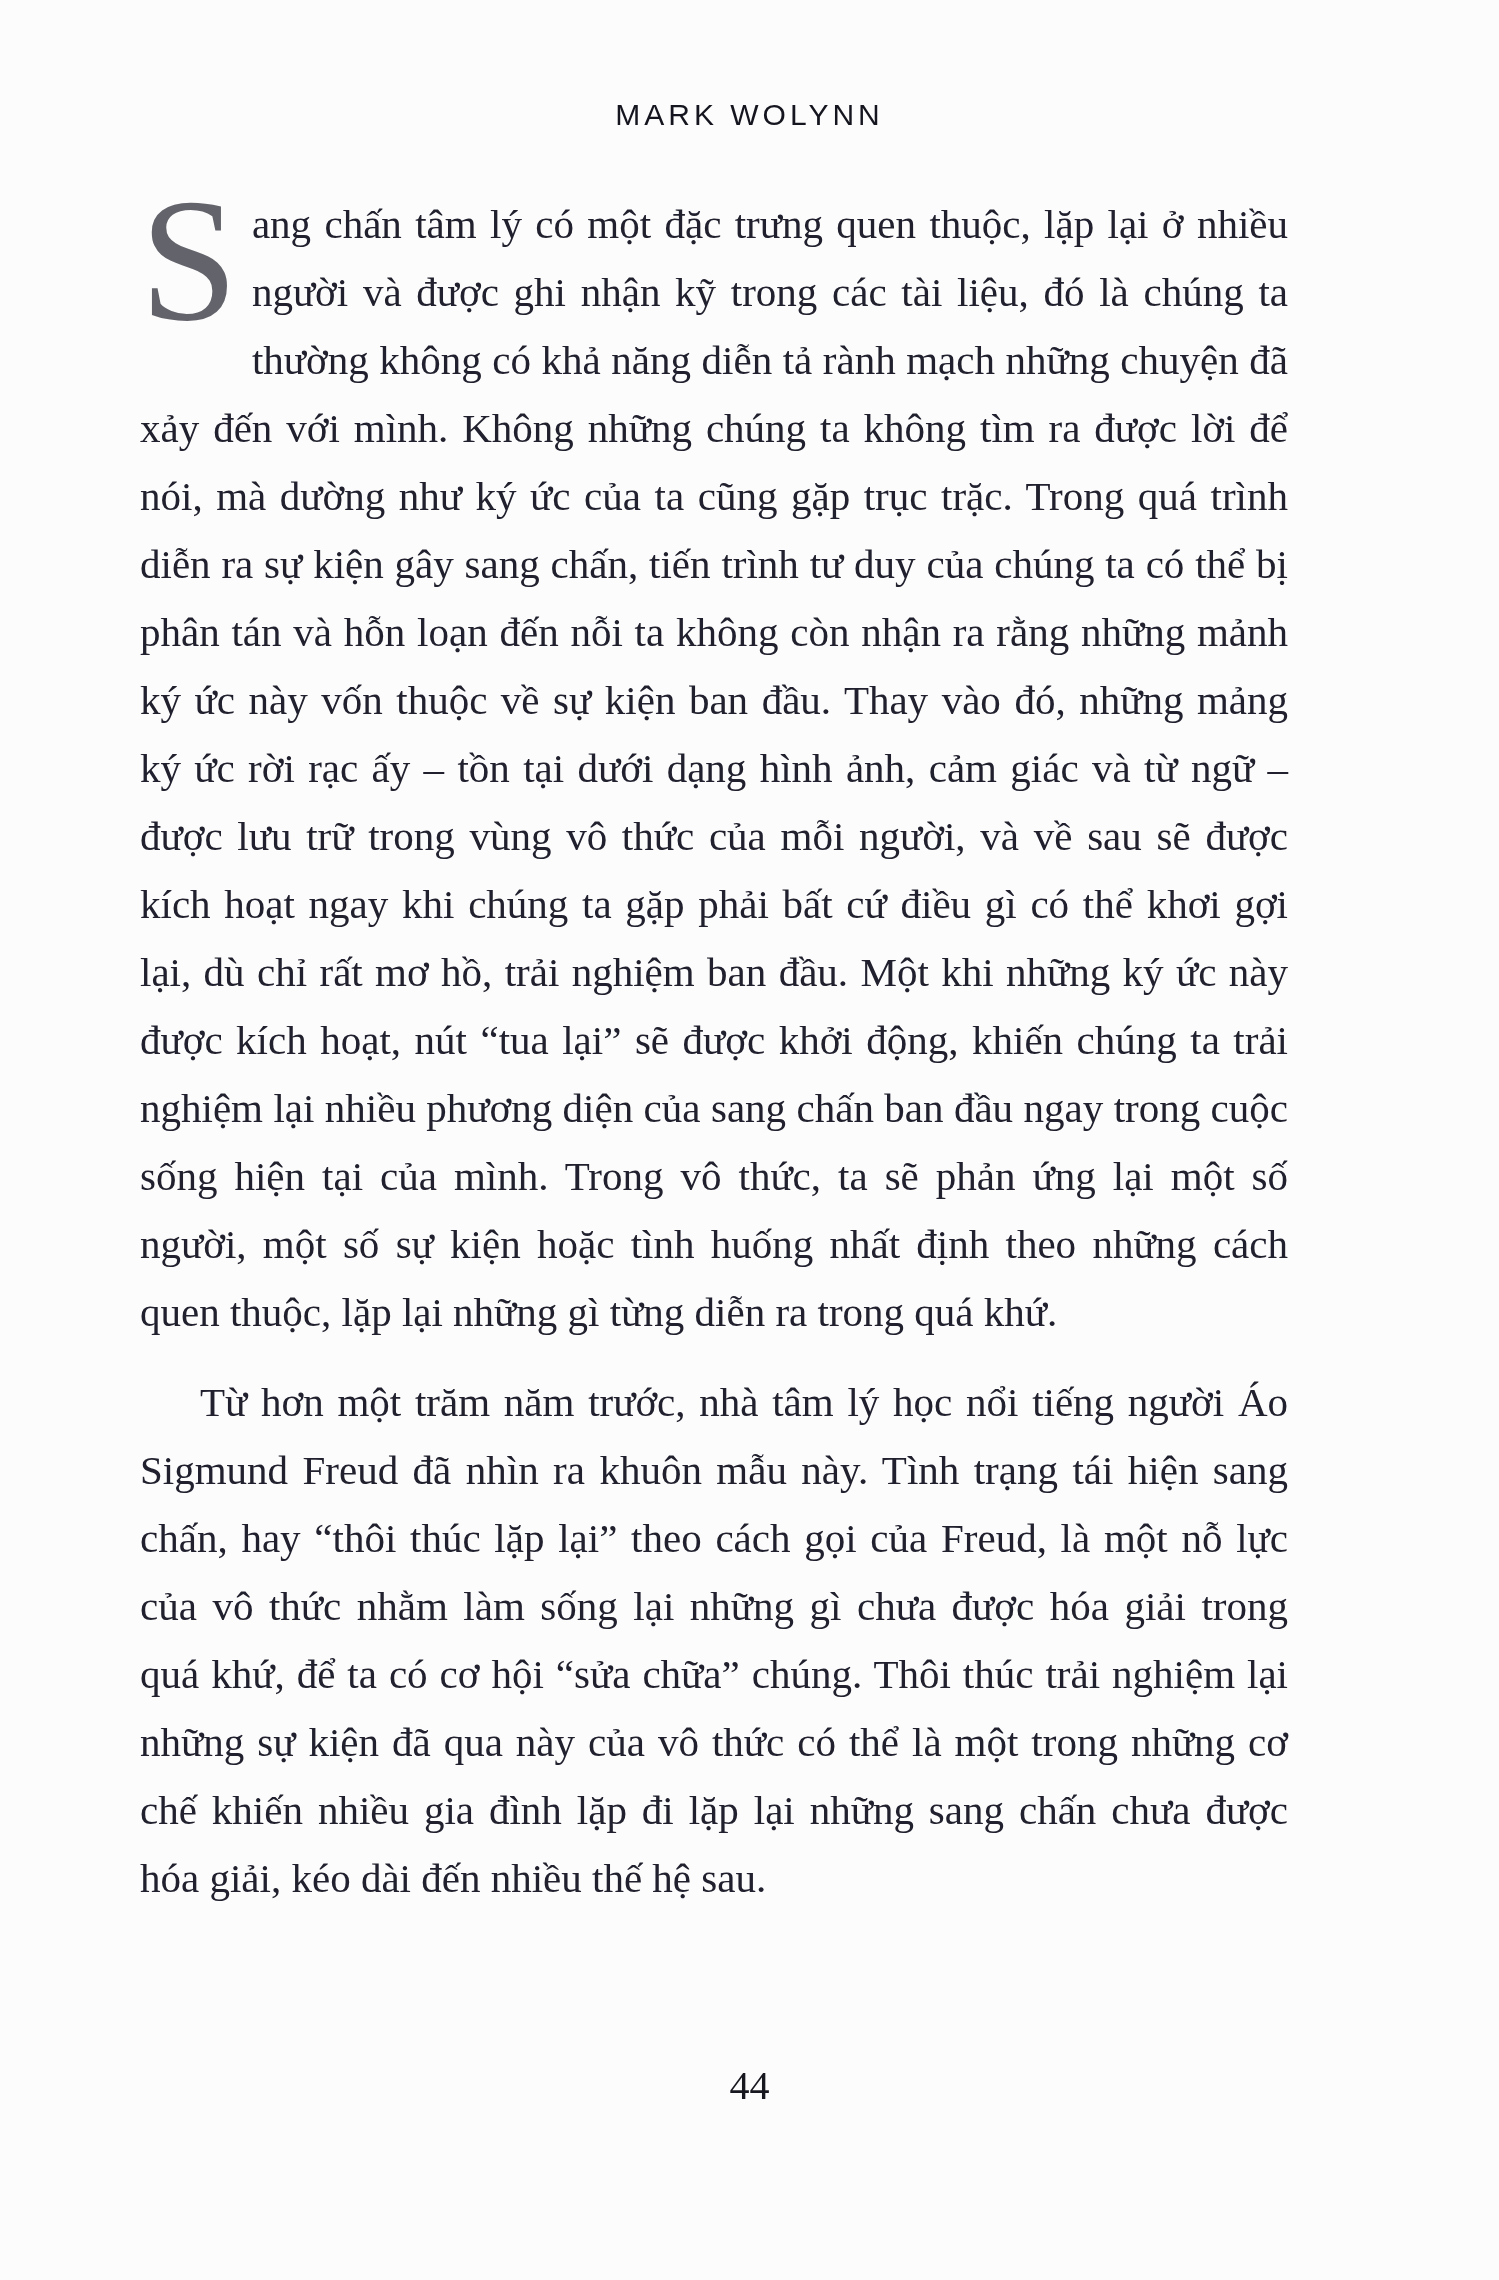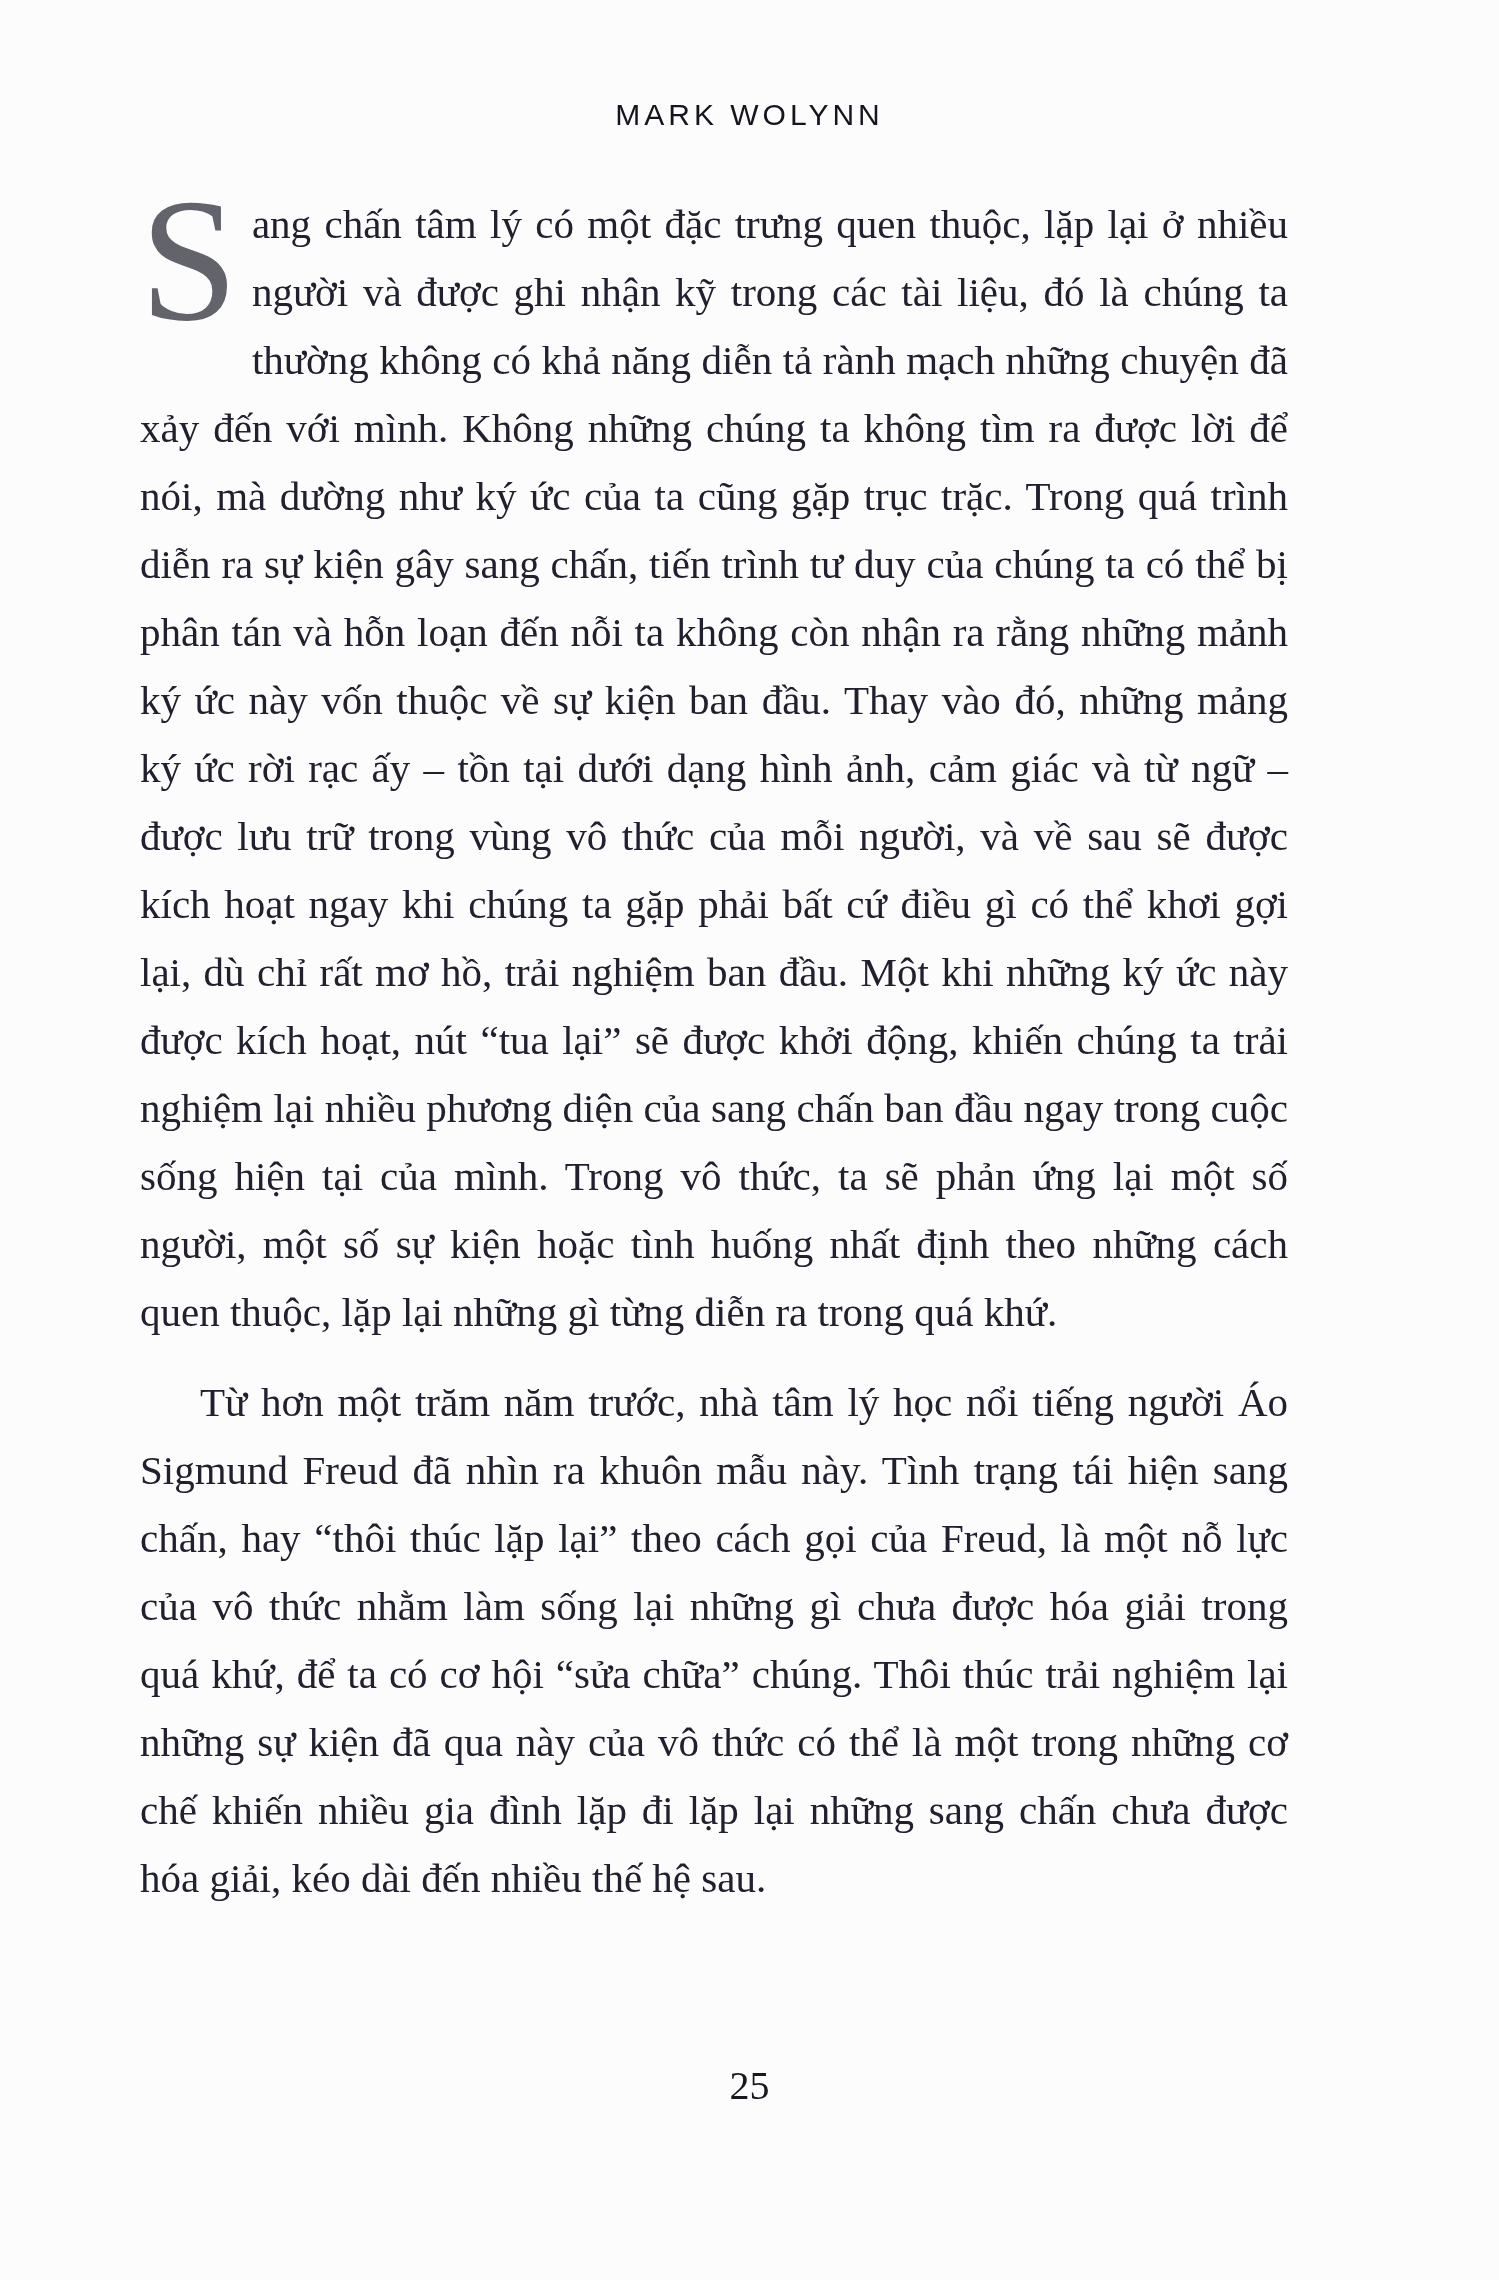--- a/index.html
+++ b/index.html
@@ -73,15 +73,15 @@
   <div class="running-header">MARK WOLYNN</div>
 
   <div class="text-block">
 
     <p class="paragraph paragraph-first"><span class="drop-cap">S</span><span>ang chấn tâm lý có một đặc trưng quen thuộc, lặp lại ở nhiều người và được ghi nhận kỹ trong các tài liệu, đó là chúng ta thường không có khả năng diễn tả rành mạch những chuyện đã xảy đến với mình. Không những chúng ta không tìm ra được lời để nói, mà dường như ký ức của ta cũng gặp trục trặc. Trong quá trình diễn ra sự kiện gây sang chấn, tiến trình tư duy của chúng ta có thể bị phân tán và hỗn loạn đến nỗi ta không còn nhận ra rằng những mảnh ký ức này vốn thuộc về sự kiện ban đầu. Thay vào đó, những mảng ký ức rời rạc ấy – tồn tại dưới dạng hình ảnh, cảm giác và từ ngữ – được lưu trữ trong vùng vô thức của mỗi người, và về sau sẽ được kích hoạt ngay khi chúng ta gặp phải bất cứ điều gì có thể khơi gợi lại, dù chỉ rất mơ hồ, trải nghiệm ban đầu. Một khi những ký ức này được kích hoạt, nút “tua lại” sẽ được khởi động, khiến chúng ta trải nghiệm lại nhiều phương diện của sang chấn ban đầu ngay trong cuộc sống hiện tại của mình. Trong vô thức, ta sẽ phản ứng lại một số người, một số sự kiện hoặc tình huống nhất định theo những cách quen thuộc, lặp lại những gì từng diễn ra trong quá khứ.</span></p>
 
     <p class="paragraph paragraph-indented">Từ hơn một trăm năm trước, nhà tâm lý học nổi tiếng người Áo Sigmund Freud đã nhìn ra khuôn mẫu này. Tình trạng tái hiện sang chấn, hay “thôi thúc lặp lại” theo cách gọi của Freud, là một nỗ lực của vô thức nhằm làm sống lại những gì chưa được hóa giải trong quá khứ, để ta có cơ hội “sửa chữa” chúng. Thôi thúc trải nghiệm lại những sự kiện đã qua này của vô thức có thể là một trong những cơ chế khiến nhiều gia đình lặp đi lặp lại những sang chấn chưa được hóa giải, kéo dài đến nhiều thế hệ sau.</p>
 
   </div>
 
-  <div class="page-number">25</div>
+  <div class="page-number">44</div>
 
 </div>
 
 </body></html>

